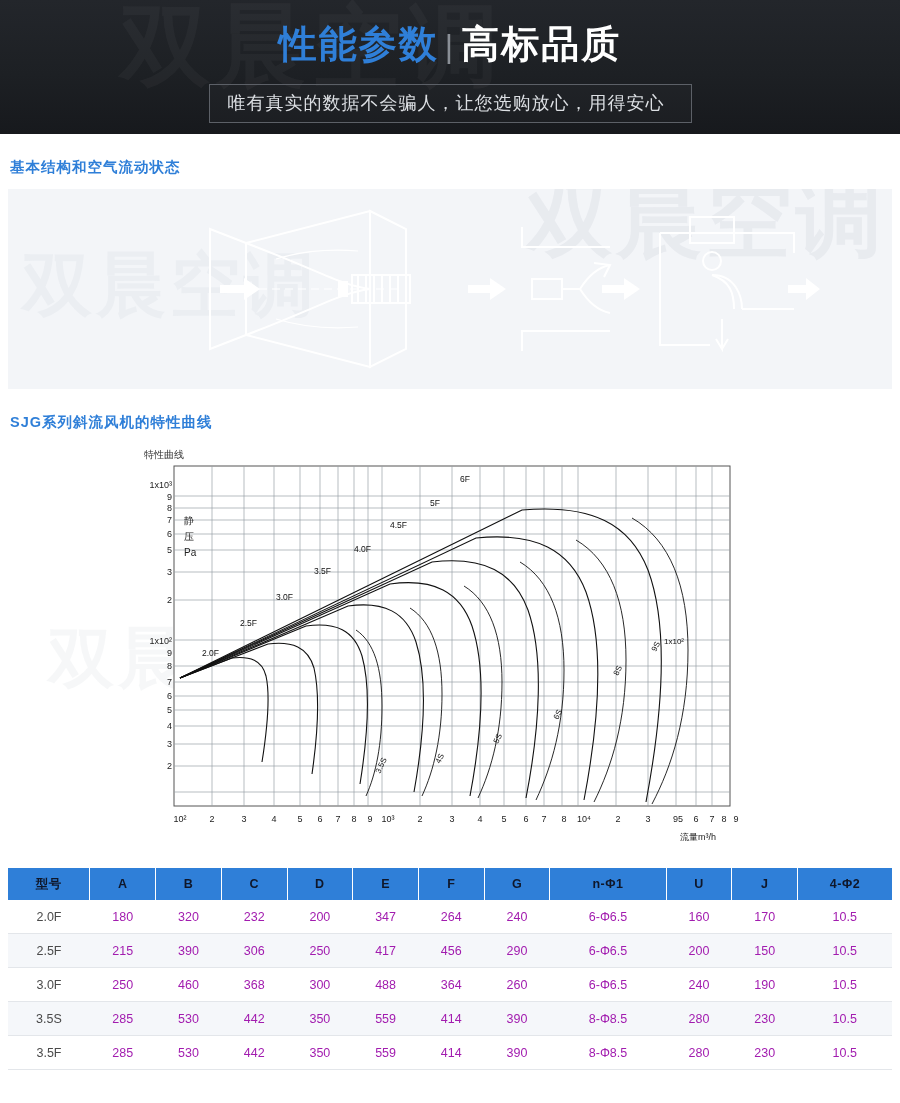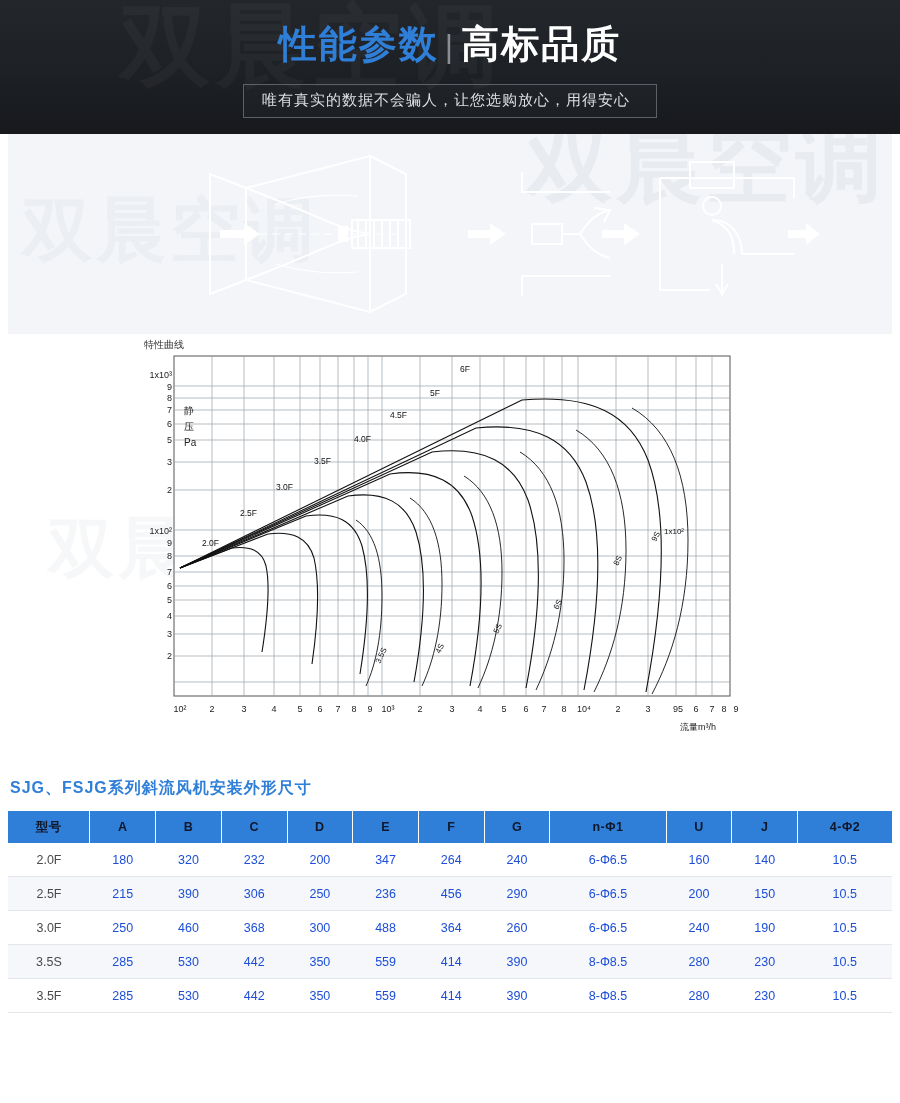--- a/index.html
+++ b/index.html
@@ -43,21 +43,21 @@
   .hero-title .t2{color:#ffffff;}
   .hero-sub-wrap{
     position:relative;
     text-align:center;
     margin-top:16px;
   }
   .hero-sub{
     display:inline-block;
     border:1px solid #5c6067;
     color:#dcdfe3;
-    font-size:15px;
+    font-size:18px;
     padding:6px 26px 7px 18px;
     letter-spacing:1px;
     background:rgba(255,255,255,0.02);
   }
 
   
   .sec-title{
     color:#2f7fd8;
     font-size:14.5px;
     font-weight:bold;
@@ -114,21 +114,21 @@
     font-weight:bold;
     height:30px;
     border-right:1px solid #ffffff;
     text-align:center;
     letter-spacing:.5px;
   }
   table.spec thead th:last-child{border-right:none;}
   table.spec tbody td{
     height:31px;
     text-align:center;
-    color:#1d4ed8;
+    color:#a21caf;
     border-bottom:1px solid #e3e6ea;
     background:#ffffff;
   }
   table.spec tbody tr.alt td{background:#f5f7fa;}
   table.spec tbody td:first-child{color:#4a4a4a;}
 </style>
 </head>
 <body>
 
 <div class="page">
@@ -136,20 +136,21 @@
   <div class="hero">
     <div class="wm">双晨空调</div>
     <div class="hero-title">
       <span class="t1">性能参数</span><span class="bar">|</span><span class="t2">高标品质</span>
     </div>
     <div class="hero-sub-wrap">
       <span class="hero-sub">唯有真实的数据不会骗人，让您选购放心，用得安心</span>
     </div>
   </div>
 
+  <div class="sec-title">基本结构和空气流动状态</div>
 
   <div class="diagram-box">
     <div class="wm2">双晨空调</div>
     <div class="wm3">双晨空调</div>
 
     <svg class="diagram-svg" width="760" height="200" viewBox="0 0 760 200">
       <g fill="none" stroke="#ffffff" stroke-width="2">
 
         <path d="M140,40 L140,160 L176,146 L176,54 Z"></path>
         <path d="M176,54 L300,22 L300,178 L176,146 Z"></path>
@@ -195,20 +196,21 @@
         <rect x="620" y="28" width="44" height="26"></rect>
         <ellipse cx="642" cy="72" rx="9" ry="9"></ellipse>
         <path d="M642,86 C666,86 672,108 672,120"></path>
         <path d="M672,120 L724,120"></path>
         <path d="M642,86 C660,92 664,104 664,120"></path>
         <path d="M652,130 L652,160 l-6,-10 M652,160 l6,-10"></path>
       </g>
     </svg>
   </div>
 
+  <div class="sec-title">SJG系列斜流风机的特性曲线</div>
 
   <div class="chart-wrap">
     <div class="wmc">双晨空调</div>
 
     <svg class="chart-svg" width="620" height="420" viewBox="0 0 620 420">
 
       <text x="4" y="14" font-size="10" fill="#333" font-family="Liberation Sans, sans-serif">特性曲线</text>
 
       <rect x="34" y="22" width="556" height="340" fill="#ffffff" stroke="#555" stroke-width="1"></rect>
 
@@ -356,21 +358,20 @@
         <text transform="translate(300,320) rotate(-65)">4S</text>
         <text transform="translate(358,300) rotate(-65)">5S</text>
         <text transform="translate(418,276) rotate(-65)">6S</text>
         <text transform="translate(478,232) rotate(-65)">8S</text>
         <text transform="translate(516,208) rotate(-65)">9S</text>
         <text x="524" y="200">1x10²</text>
       </g>
     </svg>
   </div>
 
-  <div class="sec-title big">SJG、FSJG系列斜流风机安装外形尺寸</div>
 
   <div class="table-wrap">
     <table class="spec">
       <thead>
         <tr>
           <th>型号</th>
           <th>A</th>
           <th>B</th>
           <th>C</th>
           <th>D</th>
@@ -388,30 +389,30 @@
           <td>2.0F</td>
           <td>180</td>
           <td>320</td>
           <td>232</td>
           <td>200</td>
           <td>347</td>
           <td>264</td>
           <td>240</td>
           <td>6-Φ6.5</td>
           <td>160</td>
-          <td>140</td>
+          <td>170</td>
           <td>10.5</td>
         </tr>
         <tr class="alt">
           <td>2.5F</td>
           <td>215</td>
           <td>390</td>
           <td>306</td>
           <td>250</td>
-          <td>236</td>
+          <td>417</td>
           <td>456</td>
           <td>290</td>
           <td>6-Φ6.5</td>
           <td>200</td>
           <td>150</td>
           <td>10.5</td>
         </tr>
         <tr>
           <td>3.0F</td>
           <td>250</td>

